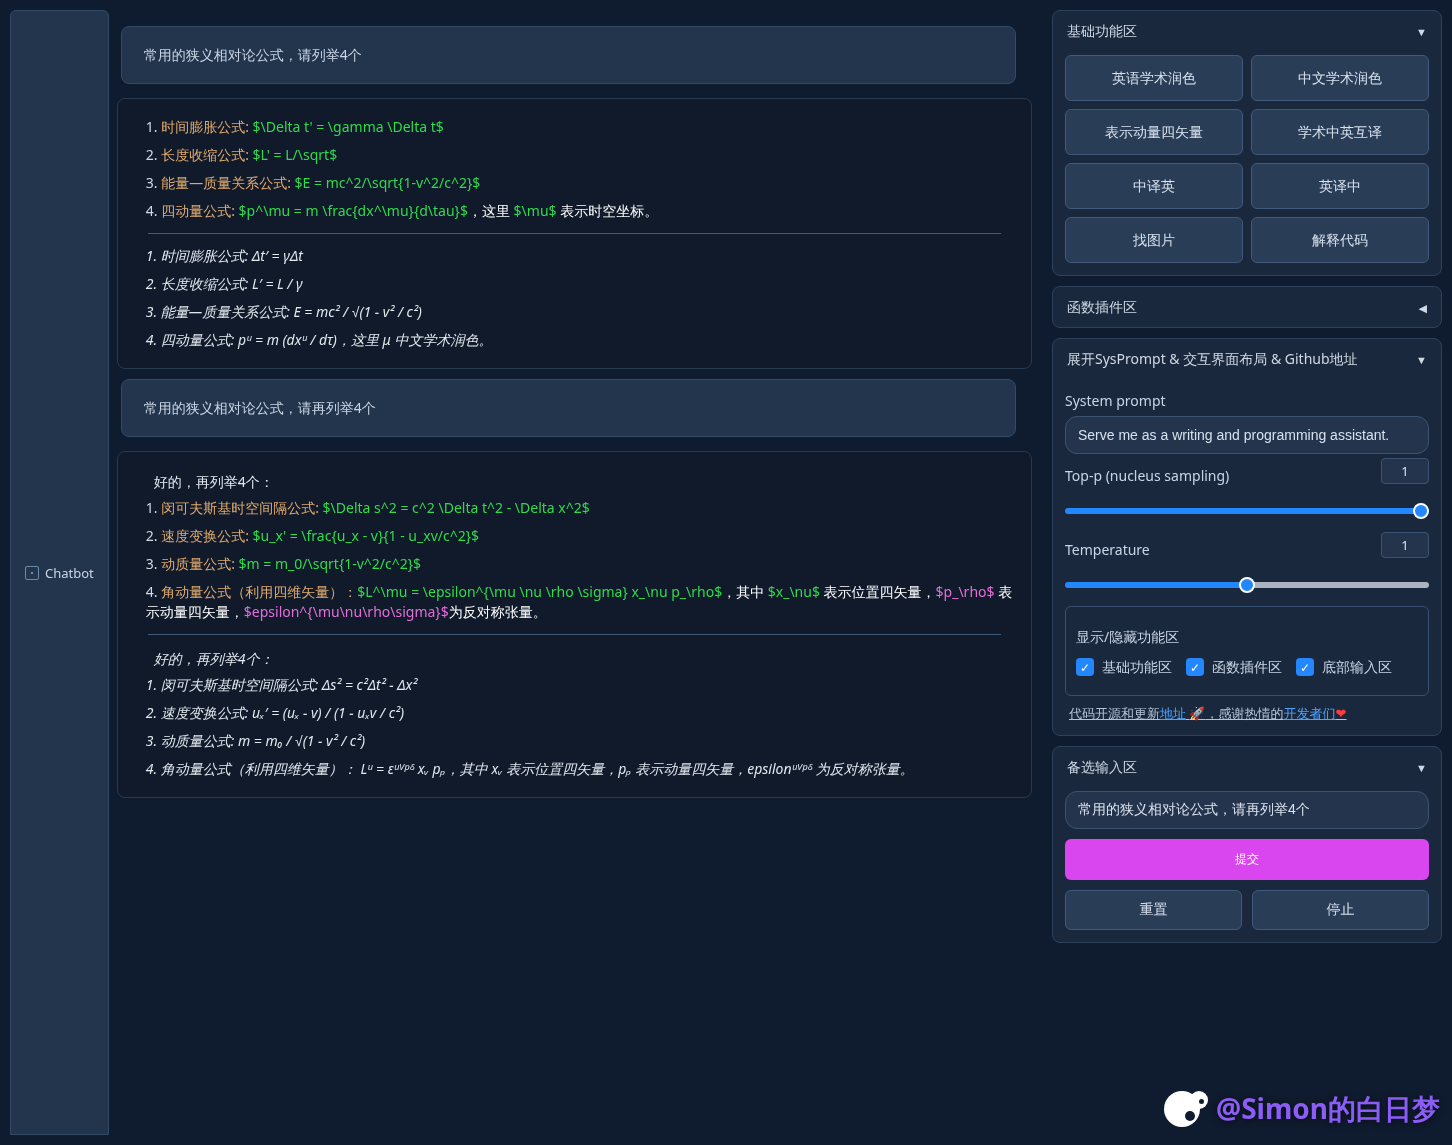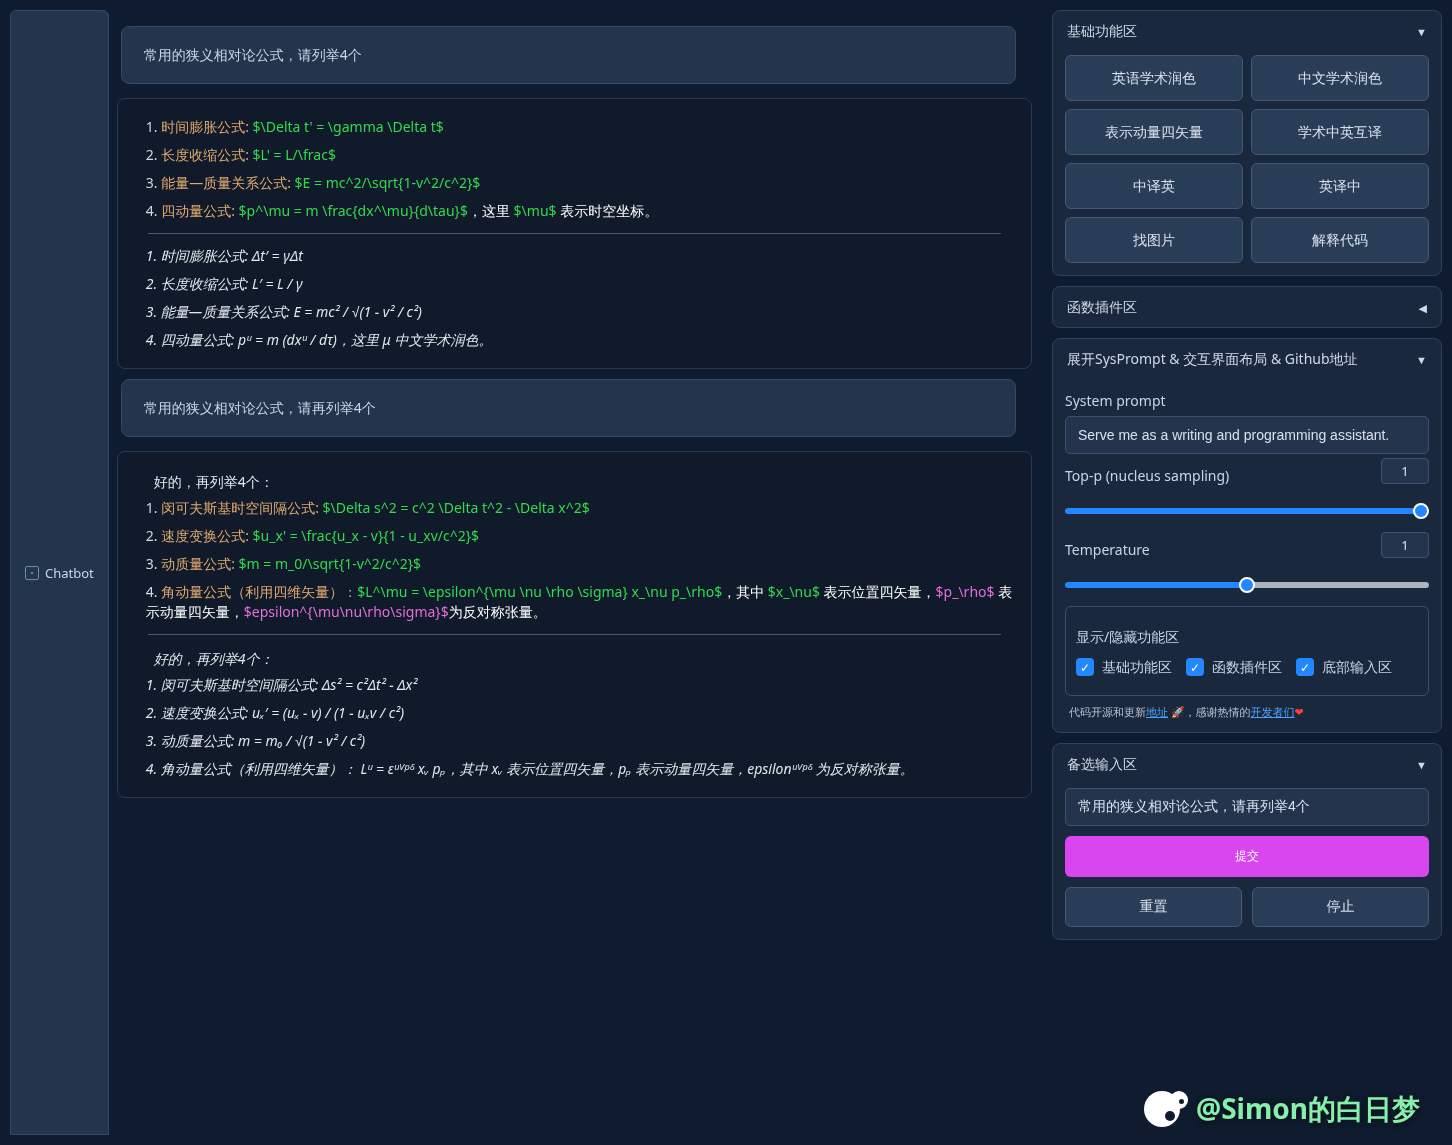--- a/index.html
+++ b/index.html
@@ -58,21 +58,21 @@
 .btn-grid { display:grid; grid-template-columns:1fr 1fr; gap:8px; }
 .fn-btn {
   background:#2a3d57; border:1px solid #41597a; color:#d8e1ee;
   border-radius:6px; padding:12px 4px; text-align:center; cursor:pointer;
   font-size:14px;
 }
 
 .label { color:#c9d5e5; margin:8px 0 6px 0; display:block; }
 .text-input {
   width:100%; background:#23344c; border:1px solid #3b5373; color:#d8e1ee;
-  border-radius:5px; padding:10px 12px; font-size:14px;
+  border-radius:12px; padding:10px 12px; font-size:14px;
 }
 .num-box {
   float:right; background:#23344c; border:1px solid #3b5373; color:#d8e1ee;
   border-radius:4px; padding:3px 0; width:48px; text-align:center; font-size:13px;
 }
 .slider-row { margin:4px 0 14px 0; clear:both; }
 .slider-label-row { overflow:hidden; margin-bottom:8px; }
 input[type=range]{
   width:100%; -webkit-appearance:none; height:6px; border-radius:3px;
   background:linear-gradient(to right,#2388ff 0%,#2388ff var(--fill),#aab3bf var(--fill),#aab3bf 100%);
@@ -85,41 +85,41 @@
 .group-box {
   border:1px solid #37506f; border-radius:6px; padding:12px 10px;
   margin-top:8px;
 }
 .chk-row { display:inline-flex; align-items:center; gap:8px; margin:4px 14px 6px 0; }
 .chk {
   width:18px; height:18px; border-radius:4px; background:#2388ff;
   display:flex; align-items:center; justify-content:center; color:#fff; font-size:12px;
 }
 
-.foot-line { font-size:11px; color:#b6c3d6; padding:8px 4px 0 4px; }
+.foot-line { font-size:13px; color:#b6c3d6; padding:8px 4px 0 4px;text-decoration:underline; }
 .foot-line a { color:#4ea3ff; text-decoration:underline; }
 .foot-line .rocket { color:#ff5e5e; }
 .foot-line .heart  { color:#ff3b3b; }
 
 .submit-btn {
   background:#d946ef; color:#fff; border:none; border-radius:6px;
   width:100%; padding:12px 8px; font-size:12px; cursor:pointer; margin-top:10px;
   font-weight:500;
 }
 .sec-row { display:flex; gap:10px; margin-top:10px; }
 .sec-btn {
   flex:1; background:#2a3d57; border:1px solid #41597a; color:#d8e1ee;
   border-radius:6px; padding:10px 0; cursor:pointer; font-size:14px;
 }
 
 .tri { font-size:11px; }
 
 .watermark {
-  position:fixed; bottom:16px; right:32px;
-  color:#86efac; font-size:28px; font-weight:bold;
+  position:fixed; bottom:16px; right:12px;
+  color:#8b5cf6; font-size:28px; font-weight:bold;
   display:flex; align-items:center; gap:8px;
   pointer-events:none; text-shadow:0 1px 6px rgba(0,0,0,.6);
 }
 .wb-ico {
   width:44px; height:36px; position:relative;
 }
 .wb-ico .eye { width:36px; height:36px; border-radius:50%; background:#fff; position:absolute; left:0; top:0; }
 .wb-ico .pupil { width:10px; height:10px; border-radius:50%; background:#0f1b2e; position:absolute; left:21px; top:20px; }
 .wb-ico .eye2 { width:18px; height:18px; border-radius:50%; background:#fff; position:absolute; right:0; top:0; }
 .wb-ico .pupil2 { width:5px; height:5px; border-radius:50%; background:#0f1b2e; position:absolute; right:4px; top:8px; }
@@ -137,21 +137,21 @@
       </div>
     </div>
 
     <div class="chat-area">
 
       <div class="user-msg">常用的狭义相对论公式，请列举4个</div>
 
       <div class="bot-msg" id="bot1">
         <ol id="bot1-raw">
             <li><span class="seg-label">时间膨胀公式: </span><span class="seg-latex-g">$\Delta t' = \gamma \Delta t$</span></li>
-            <li><span class="seg-label">长度收缩公式: </span><span class="seg-latex-g">$L' = L/\frac$</span></li>
+            <li><span class="seg-label">长度收缩公式: </span><span class="seg-latex-g">$L' = L/\sqrt$</span></li>
             <li><span class="seg-label">能量—质量关系公式: </span><span class="seg-latex-g">$E = mc^2/\sqrt{1-v^2/c^2}$</span></li>
             <li><span class="seg-label">四动量公式: </span><span class="seg-latex-g">$p^\mu = m \frac{dx^\mu}{d\tau}$</span><span class="seg-text">，这里 </span><span class="seg-latex-g">$\mu$</span><span class="seg-text"> 表示时空坐标。</span></li>
           </ol>
         <hr>
         <ol id="bot1-ren" class="rendered">
             <li>时间膨胀公式:  Δt′ = γΔt</li>
             <li>长度收缩公式:  L′ = L / γ</li>
             <li>能量—质量关系公式:  E = mc² / √(1 − v² / c²)</li>
             <li>四动量公式:  pᵘ = m (dxᵘ / dτ)，这里 μ 中文学术润色。</li>
           </ol>

